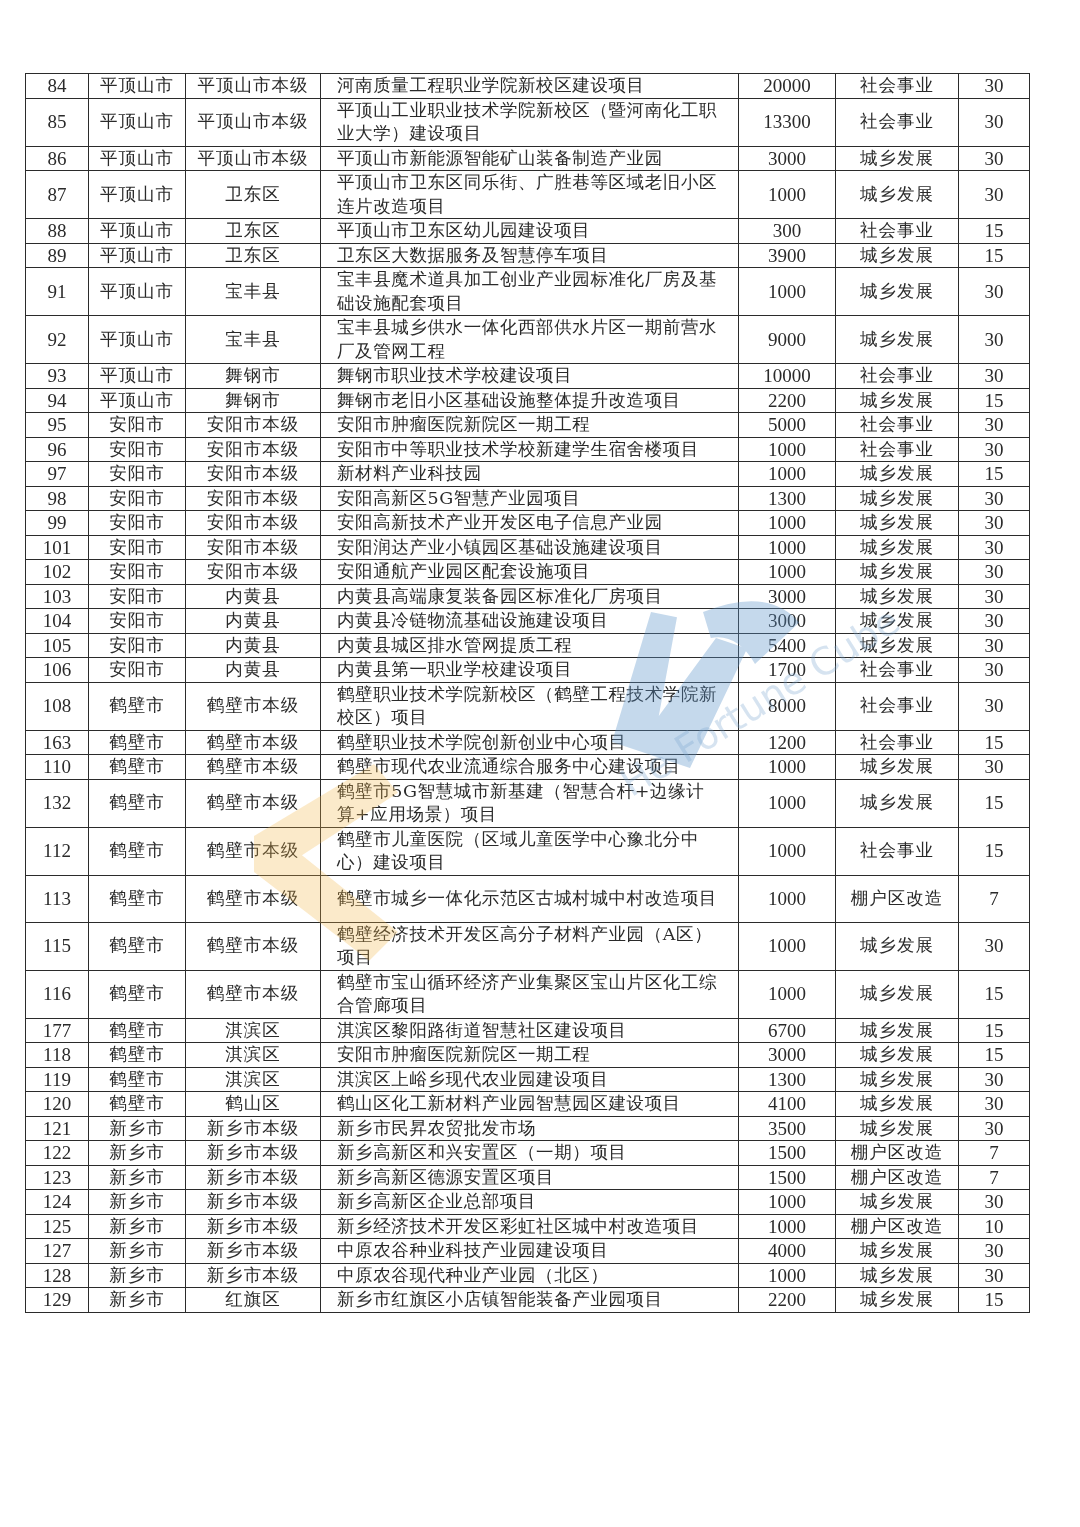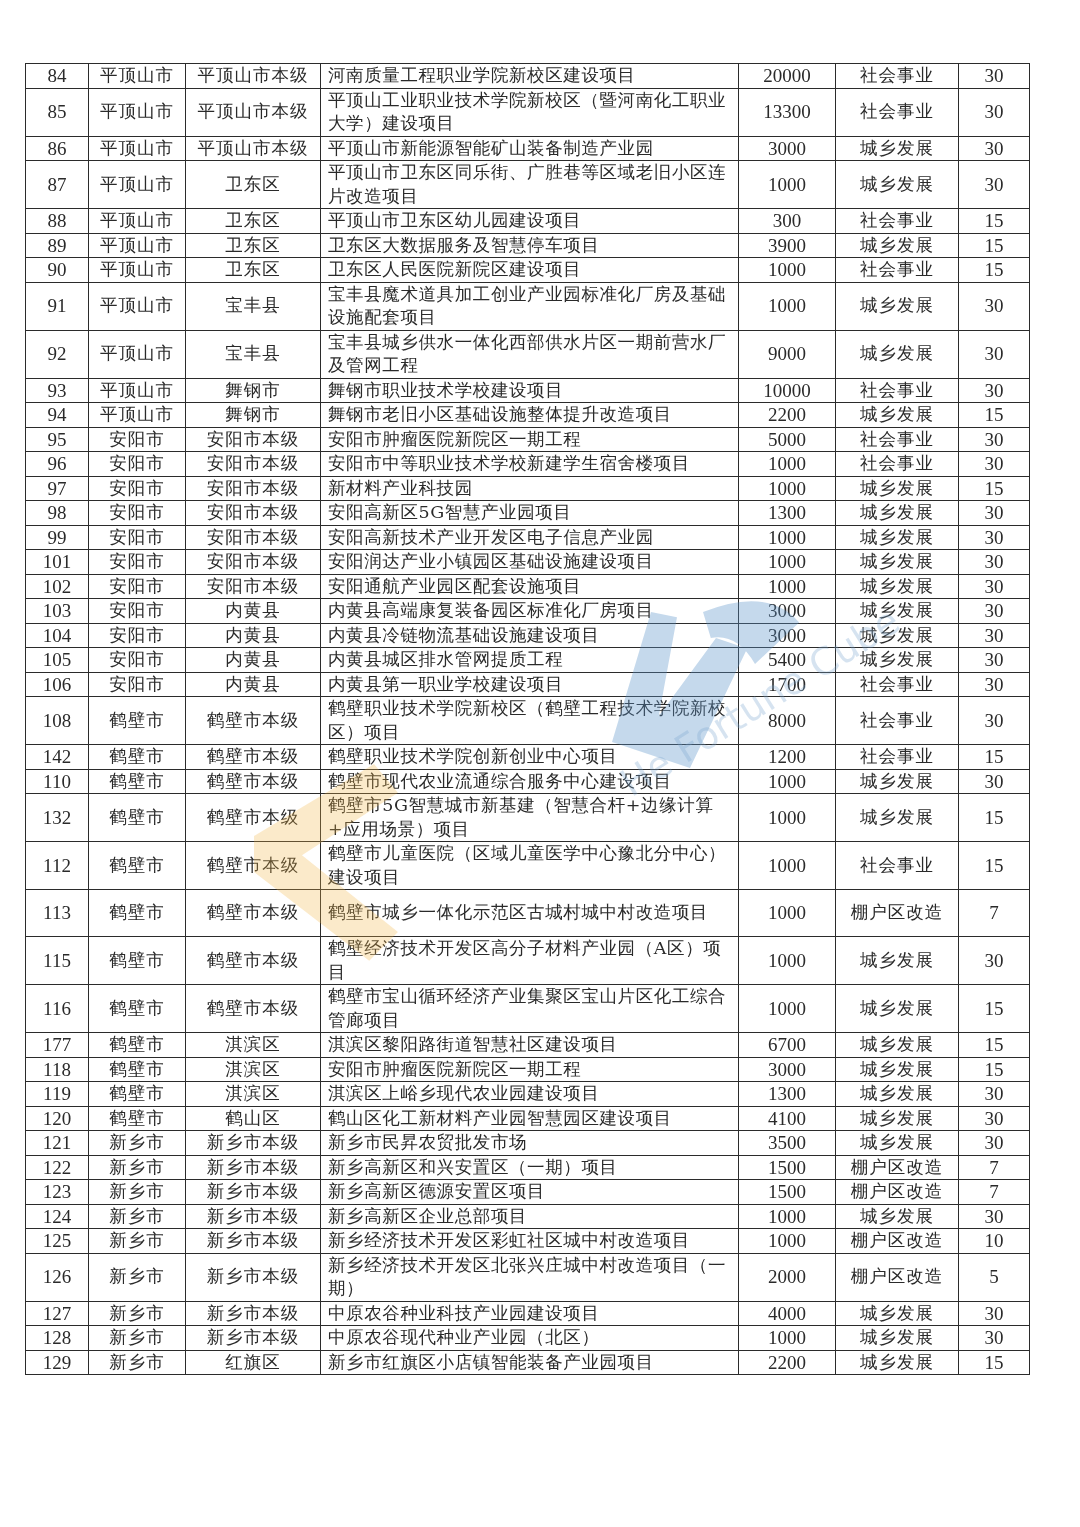--- a/index.html
+++ b/index.html
@@ -11,21 +11,21 @@
     width: 1080px;
     height: 1527px;
     position: relative;
     overflow: hidden;
     font-family: "DejaVu Serif", "Liberation Serif", serif;
     color: #2a2a2a;
   }
   .page {
     position: absolute;
     left: 25px;
-    top: 63px;
+    top: 73px;
     width: 1004px;
   }
   table {
     border-collapse: collapse;
     width: 1004px;
     table-layout: fixed;
   }
   td {
     border: 1.6px solid #2b2b2b;
     padding: 0 3px;
@@ -33,21 +33,21 @@
     line-height: 23.5px;
     vertical-align: middle;
     overflow: hidden;
     white-space: nowrap;
   }
   td.c { text-align: center; }
   td.name {
     text-align: left;
     white-space: normal;
     word-break: break-all;
-    padding: 0 7px;
+    padding: 0 16px;
     letter-spacing: 0.6px;
   }
   td.num { text-align: center; font-family: "Liberation Serif", "DejaVu Serif", serif; font-size: 19px; }
   td.cat { letter-spacing: 1px; }
   tr.r1 td { height: 23px; }
   tr.r2 td { height: 46px; }
   .watermark {
     position: absolute;
     pointer-events: none;
   }
@@ -138,29 +138,20 @@
         </tr>
         <tr class="r1">
           <td class="c num">89</td>
           <td class="c cat">平顶山市</td>
           <td class="c cat">卫东区</td>
           <td class="name">卫东区大数据服务及智慧停车项目</td>
           <td class="c num">3900</td>
           <td class="c cat">城乡发展</td>
           <td class="c num">15</td>
         </tr>
-        <tr class="r1">
-          <td class="c num">90</td>
-          <td class="c cat">平顶山市</td>
-          <td class="c cat">卫东区</td>
-          <td class="name">卫东区人民医院新院区建设项目</td>
-          <td class="c num">1000</td>
-          <td class="c cat">社会事业</td>
-          <td class="c num">15</td>
-        </tr>
         <tr class="r2">
           <td class="c num">91</td>
           <td class="c cat">平顶山市</td>
           <td class="c cat">宝丰县</td>
           <td class="name">宝丰县魔术道具加工创业产业园标准化厂房及基础设施配套项目</td>
           <td class="c num">1000</td>
           <td class="c cat">城乡发展</td>
           <td class="c num">30</td>
         </tr>
         <tr class="r2">
@@ -292,21 +283,21 @@
         <tr class="r2">
           <td class="c num">108</td>
           <td class="c cat">鹤壁市</td>
           <td class="c cat">鹤壁市本级</td>
           <td class="name">鹤壁职业技术学院新校区（鹤壁工程技术学院新校区）项目</td>
           <td class="c num">8000</td>
           <td class="c cat">社会事业</td>
           <td class="c num">30</td>
         </tr>
         <tr class="r1">
-          <td class="c num">142</td>
+          <td class="c num">163</td>
           <td class="c cat">鹤壁市</td>
           <td class="c cat">鹤壁市本级</td>
           <td class="name">鹤壁职业技术学院创新创业中心项目</td>
           <td class="c num">1200</td>
           <td class="c cat">社会事业</td>
           <td class="c num">15</td>
         </tr>
         <tr class="r1">
           <td class="c num">110</td>
           <td class="c cat">鹤壁市</td>
@@ -434,29 +425,20 @@
           <td class="c num">30</td>
         </tr>
         <tr class="r1">
           <td class="c num">125</td>
           <td class="c cat">新乡市</td>
           <td class="c cat">新乡市本级</td>
           <td class="name">新乡经济技术开发区彩虹社区城中村改造项目</td>
           <td class="c num">1000</td>
           <td class="c cat">棚户区改造</td>
           <td class="c num">10</td>
-        </tr>
-        <tr class="r2">
-          <td class="c num">126</td>
-          <td class="c cat">新乡市</td>
-          <td class="c cat">新乡市本级</td>
-          <td class="name">新乡经济技术开发区北张兴庄城中村改造项目（一期）</td>
-          <td class="c num">2000</td>
-          <td class="c cat">棚户区改造</td>
-          <td class="c num">5</td>
         </tr>
         <tr class="r1">
           <td class="c num">127</td>
           <td class="c cat">新乡市</td>
           <td class="c cat">新乡市本级</td>
           <td class="name">中原农谷种业科技产业园建设项目</td>
           <td class="c num">4000</td>
           <td class="c cat">城乡发展</td>
           <td class="c num">30</td>
         </tr>

